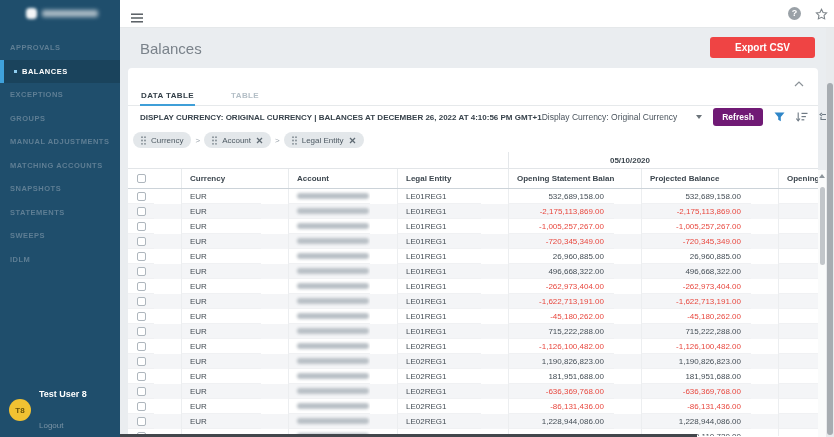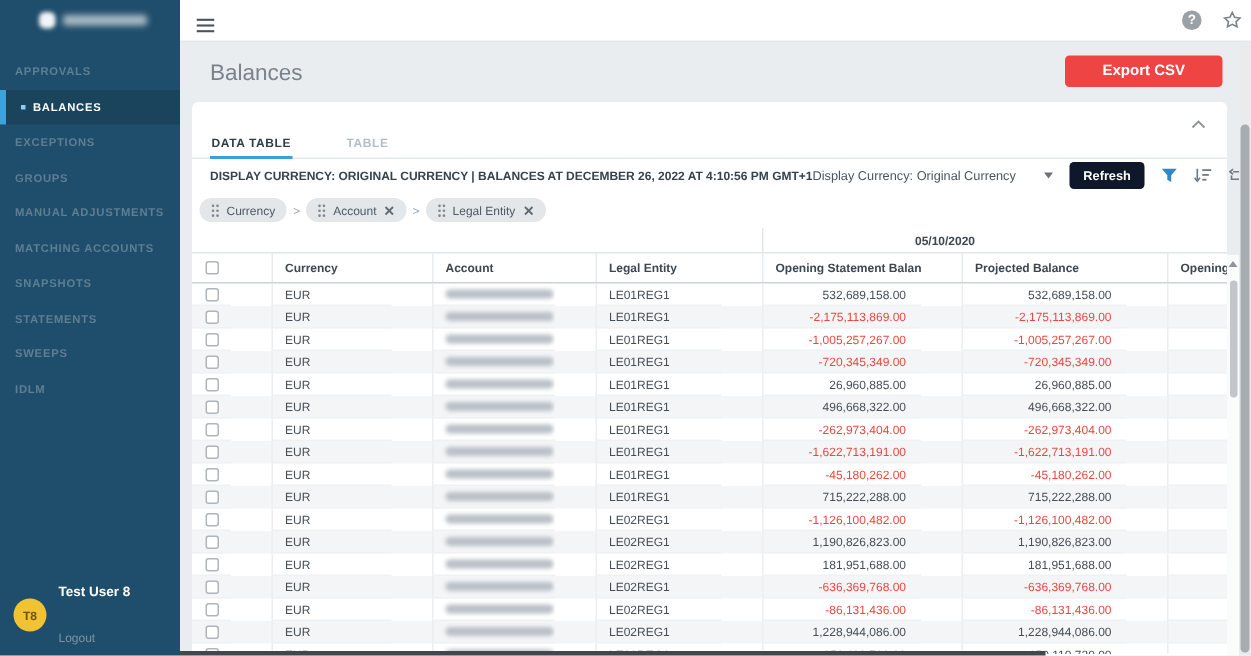--- a/index.html
+++ b/index.html
@@ -44,21 +44,21 @@
 
   .tabsrow { height:20px; border-bottom:1px solid #e6e9eb; display:flex; align-items:flex-end; padding-left:12px; gap:35px; }
   .tab { font-size:8px; font-weight:bold; letter-spacing:.4px; padding:0 1px 5px 1px; color:#b3bec6; cursor:pointer; }
   .tab.active { color:#323e47; border-bottom:2px solid #3f9fd8; margin-bottom:-1px; padding-bottom:4px; }
 
   .toolbar { height:22px; display:flex; align-items:center; justify-content:space-between; padding:0 10px 0 12px; }
   .status-line { font-size:8px; font-weight:bold; color:#37424b; white-space:nowrap; }
   .toolbar-right { display:flex; align-items:center; gap:11px; }
   .dd { display:flex; align-items:center; gap:19px; font-size:8.5px; color:#4a545d; cursor:pointer; white-space:nowrap; }
   .caret-down { width:0; height:0; border-left:3.5px solid transparent; border-right:3.5px solid transparent; border-top:4px solid #6b7379; }
-  .refresh-btn { background:#0f172a; color:#ffffff; border:none; border-radius:3px; font-size:8.5px; font-weight:bold;
+  .refresh-btn { background:#701a75; color:#ffffff; border:none; border-radius:3px; font-size:8.5px; font-weight:bold;
                  padding:4px 9px; cursor:pointer; font-family:"Liberation Sans", sans-serif; }
   .tb-icon { display:flex; align-items:center; cursor:pointer; }
 
   .chipsrow { height:24px; display:flex; align-items:center; padding-left:5px; gap:4px; }
   .chip { height:16px; background:#e3e7ea; border-radius:8px; display:flex; align-items:center; gap:5px;
           padding:0 8px; font-size:8px; color:#4d5962; cursor:pointer; white-space:nowrap; }
   .chip-sep { font-size:8px; color:#9aa3ab; }
 
   .grid-cols { display:grid; grid-template-columns:26px 80px 82px 84px 106px 110px 105px 97px;gap:27px; }
   .thead-dates { height:17px; border-bottom:1px solid #e2e5e8; }

